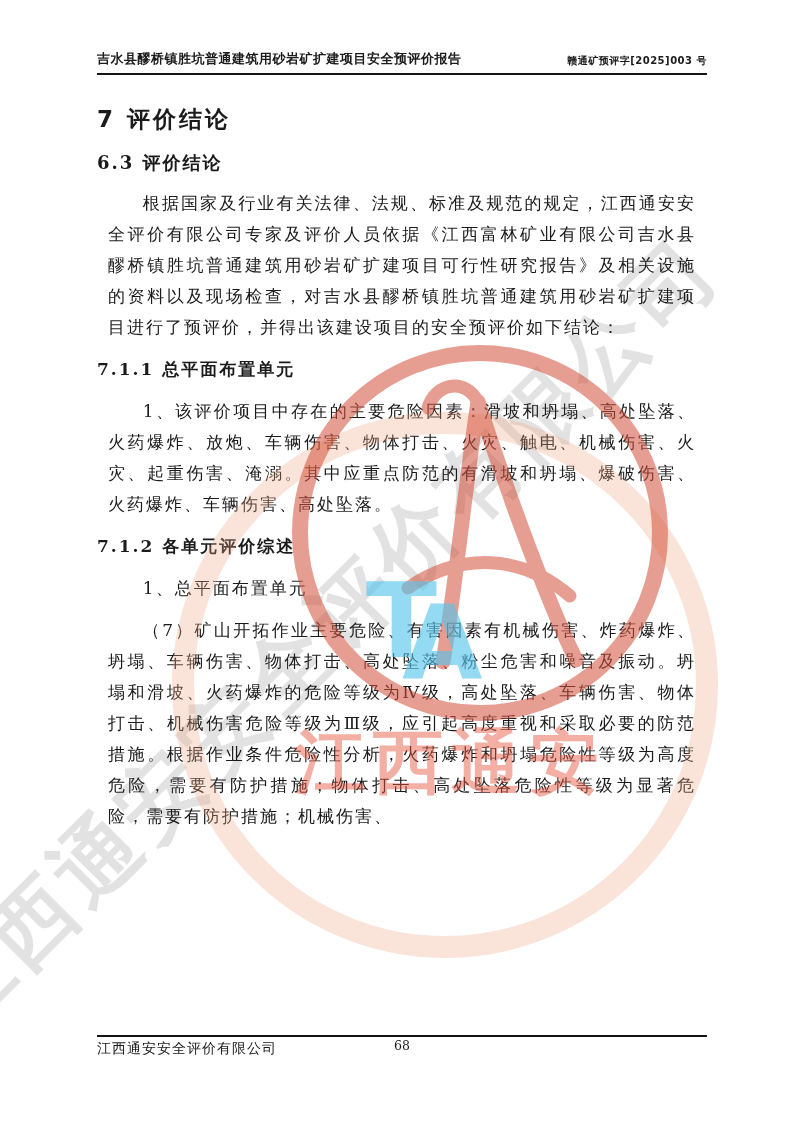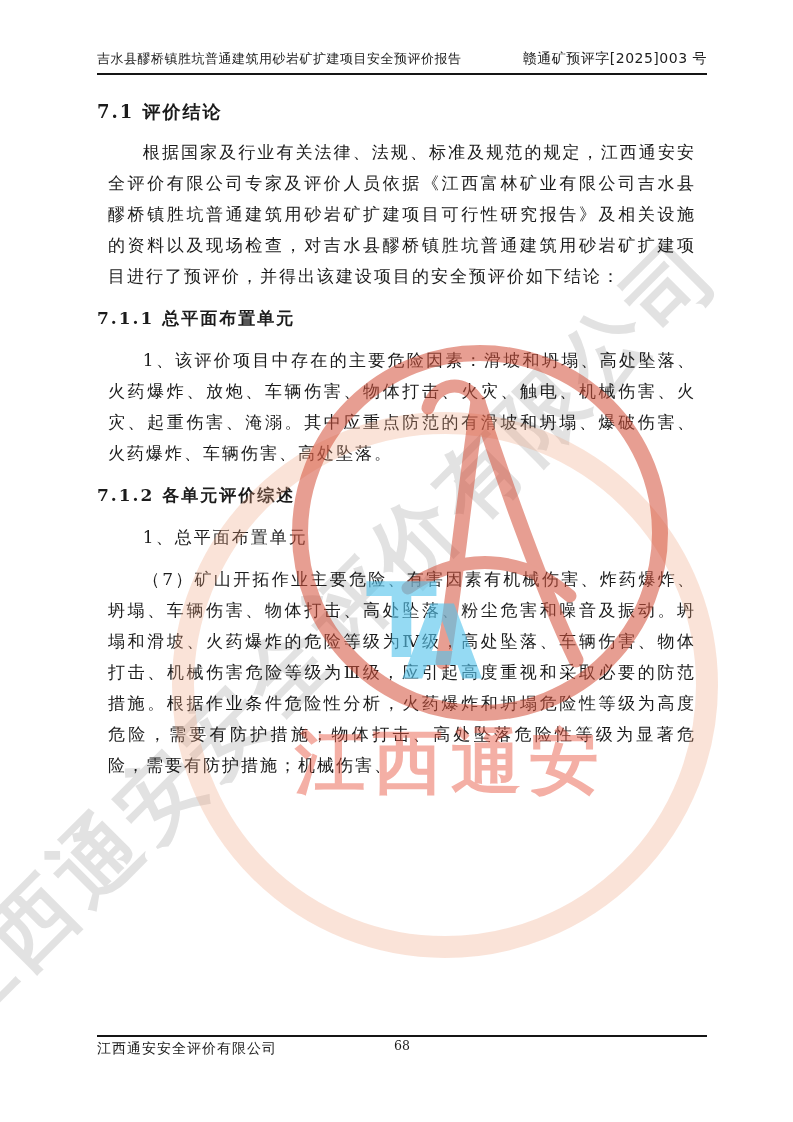--- a/index.html
+++ b/index.html
@@ -8,22 +8,22 @@
     background:#ffffff;color:#1b1b1b;
     font-family:"DejaVu Serif","Liberation Serif",serif;
   }
   
   .header{
     position:absolute;left:97px;top:50px;width:610px;z-index:3;
     display:flex;justify-content:space-between;align-items:flex-end;
     border-bottom:2px solid #151515;padding-bottom:5px;
     font-family:"DejaVu Sans","Liberation Sans",sans-serif;
   }
-  .header .left{font-size:13px;font-weight:400;letter-spacing:0.5px;}
-  .header .right{font-size:14px;font-weight:400;letter-spacing:0.5px;margin-left:16px;}
+  .header .left{font-size:13px;font-weight:700;letter-spacing:0.5px;}
+  .header .right{font-size:10px;font-weight:700;letter-spacing:0.5px;margin-left:16px;}
   
   .content{
     position:absolute;left:97px;top:92px;width:610px;z-index:1;
     font-size:17px;line-height:31px;letter-spacing:2px;text-align:justify;
   }
   .content h1{
     font-family:"DejaVu Sans","Liberation Sans",sans-serif;
     font-size:23px;font-weight:800;margin:12px 0 15px;letter-spacing:3px;line-height:30px;
   }
   .content h2{
@@ -73,21 +73,22 @@
 <body>
 
 <div class="wm-diagonal">江西通安安全评价有限公司</div>
 
 <div class="header">
   <span class="left">吉水县醪桥镇胜坑普通建筑用砂岩矿扩建项目安全预评价报告</span>
   <span class="right">赣通矿预评字[2025]003 号</span>
 </div>
 
 <div class="content">
-  <h2>7.1 评价结论</h2>
+  <h1>7 评价结论</h1>
+  <h2>6.3 评价结论</h2>
   <p>根据国家及行业有关法律、法规、标准及规范的规定，江西通安安全评价有限公司专家及评价人员依据《江西富林矿业有限公司吉水县醪桥镇胜坑普通建筑用砂岩矿扩建项目可行性研究报告》及相关设施的资料以及现场检查，对吉水县醪桥镇胜坑普通建筑用砂岩矿扩建项目进行了预评价，并得出该建设项目的安全预评价如下结论：</p>
   <h3>7.1.1 总平面布置单元</h3>
   <p>1、该评价项目中存在的主要危险因素：滑坡和坍塌、高处坠落、火药爆炸、放炮、车辆伤害、物体打击、火灾、触电、机械伤害、火灾、起重伤害、淹溺。其中应重点防范的有滑坡和坍塌、爆破伤害、火药爆炸、车辆伤害、高处坠落。</p>
   <h3>7.1.2 各单元评价综述</h3>
   <p>1、总平面布置单元</p>
   <p>（7）矿山开拓作业主要危险、有害因素有机械伤害、炸药爆炸、坍塌、车辆伤害、物体打击、高处坠落、粉尘危害和噪音及振动。坍塌和滑坡、火药爆炸的危险等级为Ⅳ级，高处坠落、车辆伤害、物体打击、机械伤害危险等级为Ⅲ级，应引起高度重视和采取必要的防范措施。根据作业条件危险性分析，火药爆炸和坍塌危险性等级为高度危险，需要有防护措施；物体打击、高处坠落危险性等级为显著危险，需要有防护措施；机械伤害、</p>
 </div>
 
 <svg class="wm-stamp" width="793" height="1122" viewBox="0 0 793 1122">
 

